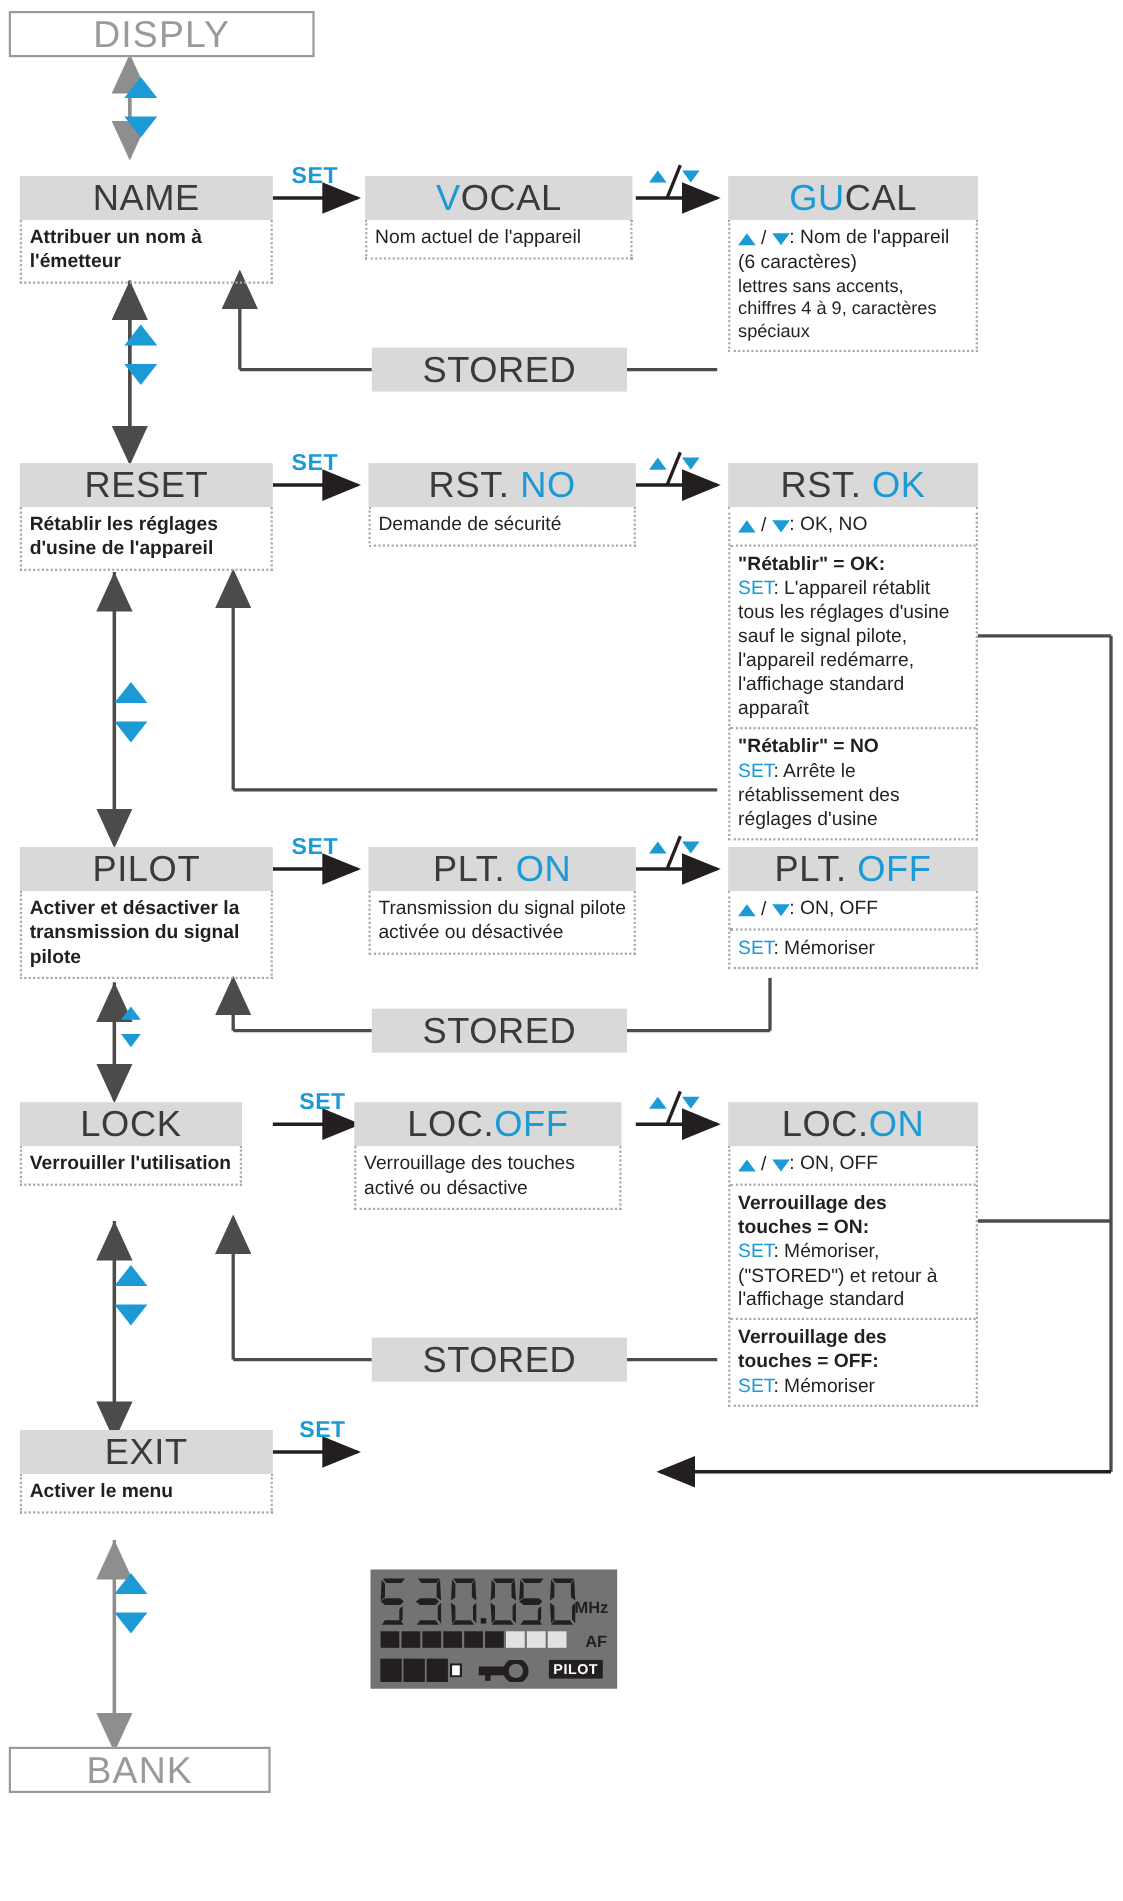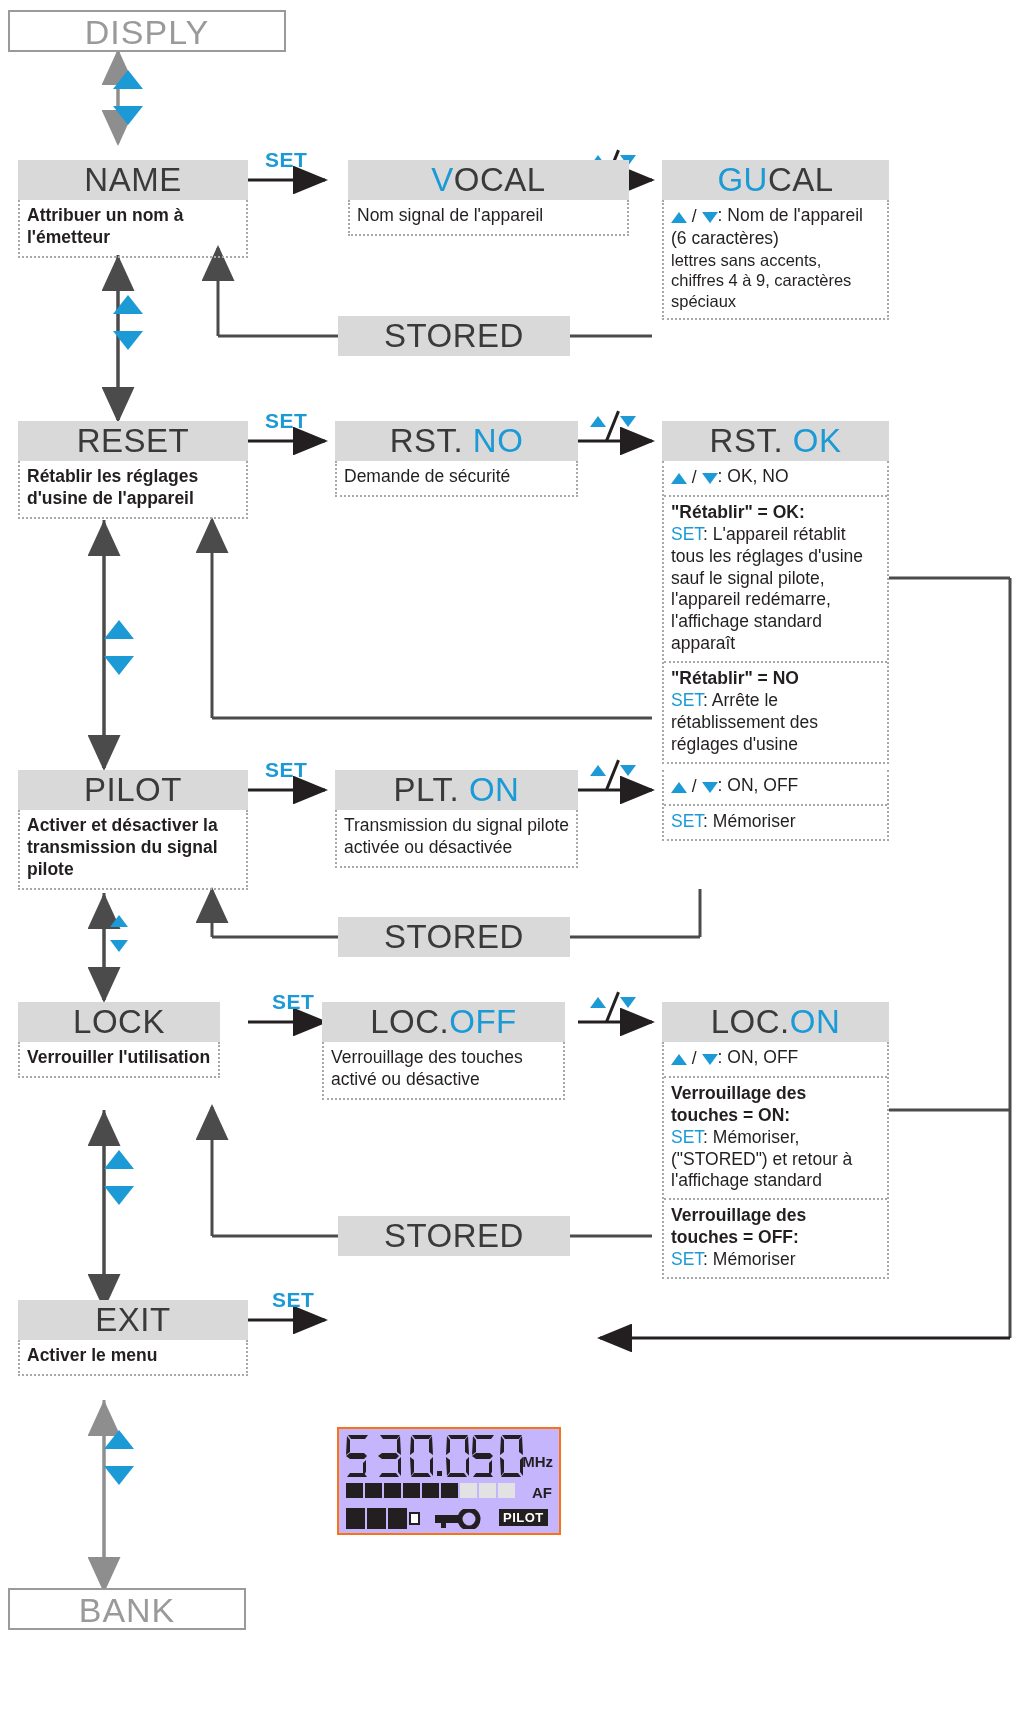--- a/index.html
+++ b/index.html
@@ -46,21 +46,21 @@
   .slashpair{position:absolute;}
   .slashpair .slash{position:absolute;width:3px;height:32px;background:#231f20;
                     transform:rotate(22deg);left:21px;top:-3px;}
 
   .inlinearrows{display:inline-block;vertical-align:-1px;white-space:nowrap;}
   .ia{display:inline-block;width:0;height:0;vertical-align:middle;}
   .ia.up{border-left:8px solid transparent;border-right:8px solid transparent;border-bottom:11px solid #1b9ad6;}
   .ia.dn{border-left:8px solid transparent;border-right:8px solid transparent;border-top:11px solid #1b9ad6;}
 
   
-  .lcd{position:absolute;border:2px solid #f97316;background:#c4b5fd;box-sizing:border-box;}
+  .lcd{position:absolute;border:2px solid #737373;background:#737373;box-sizing:border-box;}
   .lcd .freqrow{position:relative;height:52px;}
   .segdisp{position:absolute;left:6px;top:4px;}
   .mhz{position:absolute;right:6px;top:24px;font-size:15px;font-weight:bold;letter-spacing:0;}
   .afrow{position:relative;height:24px;}
   .bar{position:absolute;left:7px;top:2px;display:flex;gap:2px;}
   .bar i{display:block;width:17px;height:15px;background:#231f20;}
   .bar i.off{background:#e2e2e2;}
   .af{position:absolute;right:7px;top:3px;font-size:15px;font-weight:bold;}
   .botrow{position:relative;height:26px;}
   .batt{position:absolute;left:7px;top:3px;display:flex;align-items:center;}
@@ -204,25 +204,25 @@
     <div class="tri up xs" style="position:absolute;left:0;top:3px;"></div>
     <div class="slash"></div>
     <div class="tri dn xs" style="position:absolute;left:30px;top:3px;"></div>
   </div>
 
   <div class="node" style="left:18px;top:160px;width:230px;">
     <div class="hdr">NAME</div>
     <div class="body bold">Attribuer un nom à l'émetteur</div>
   </div>
 
-  <div class="node" style="left:348px;top:160px;width:281px;">
+  <div class="node" style="left:332px;top:160px;width:243px;">
     <div class="hdr">
       <span class="blue">V</span><span>OCAL</span>
     </div>
-    <div class="body">Nom signal de l'appareil</div>
+    <div class="body">Nom actuel de l'appareil</div>
   </div>
 
   <div class="node" style="left:662px;top:160px;width:227px;">
     <div class="hdr">
       <span class="blue">GU</span><span>CAL</span>
     </div>
     <div class="boxed">
       <div class="seg">
         <span class="inlinearrows"><i class="ia up"></i><span> / </span><i class="ia dn"></i></span><span>: Nom de l'appareil</span>
         <div>(6 caractères)</div>
@@ -274,20 +274,23 @@
   </div>
 
   <div class="node" style="left:335px;top:770px;width:243px;">
     <div class="hdr">
       <span>PLT. </span><span class="blue">ON</span>
     </div>
     <div class="body">Transmission du signal pilote activée ou désactivée</div>
   </div>
 
   <div class="node" style="left:662px;top:770px;width:227px;">
+    <div class="hdr">
+      <span>PLT. </span><span class="blue">OFF</span>
+    </div>
     <div class="boxed">
       <div class="seg">
         <span class="inlinearrows"><i class="ia up"></i><span> / </span><i class="ia dn"></i></span><span>: ON, OFF</span>
       </div>
       <div class="seg">
         <span class="blue">SET</span><span>: Mémoriser</span>
       </div>
     </div>
   </div>
 

